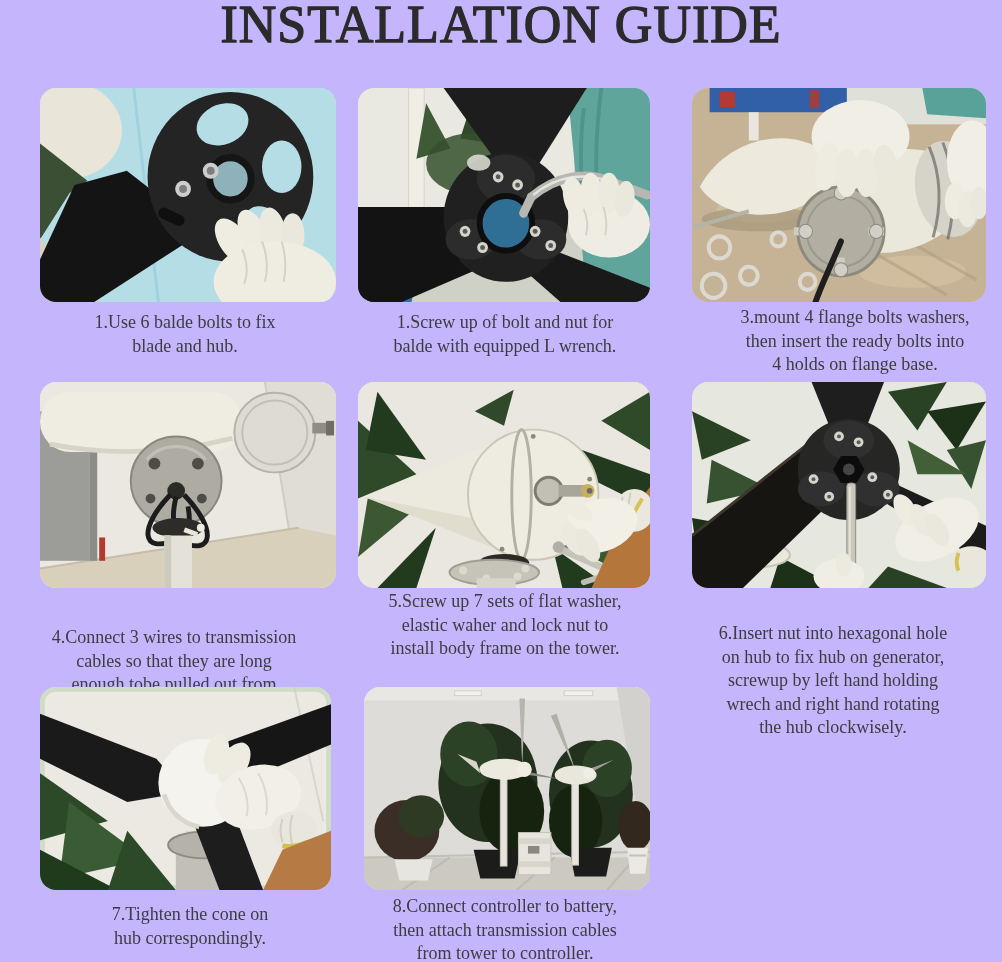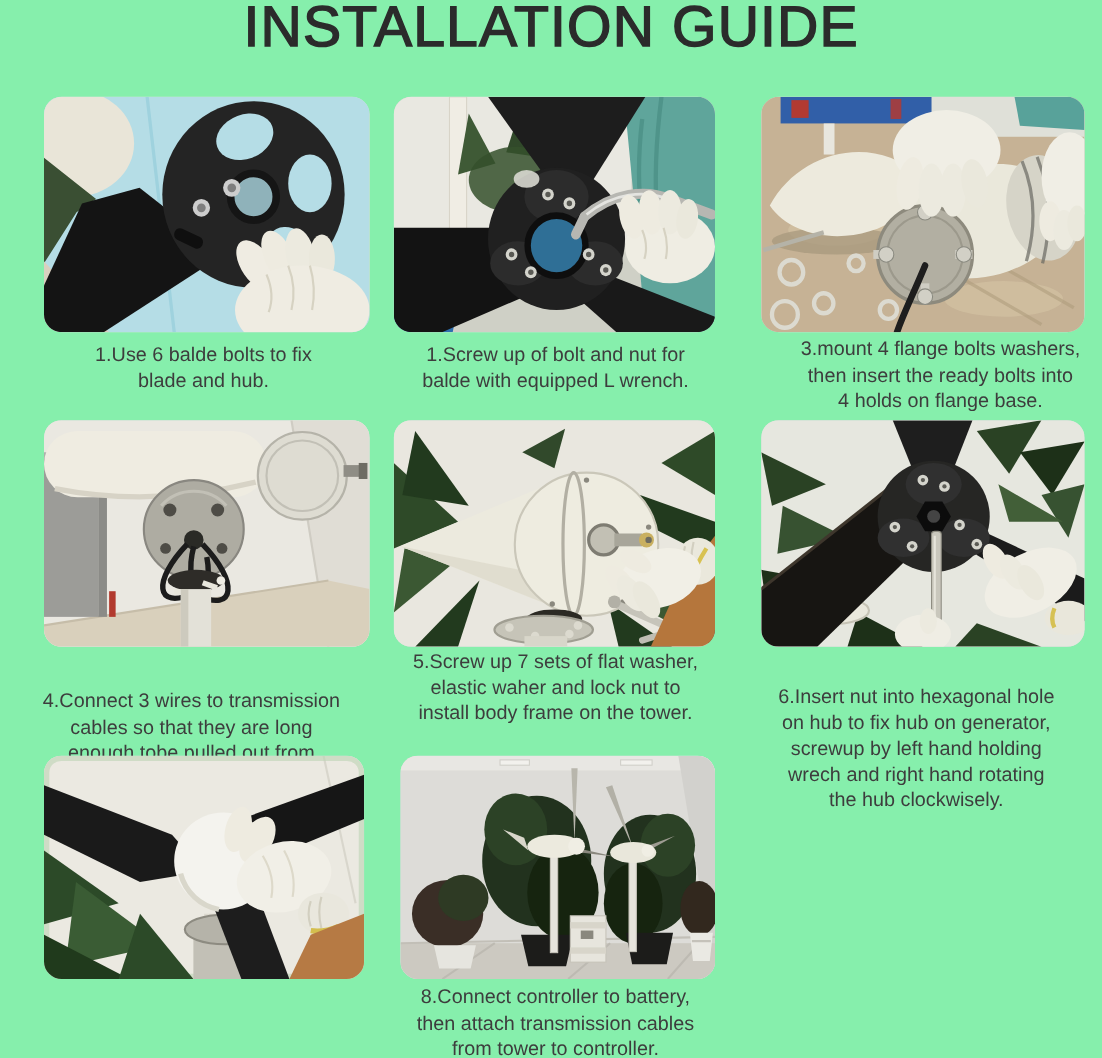--- a/index.html
+++ b/index.html
@@ -1,19 +1,19 @@
 <!DOCTYPE html>
 <html><head>
 <meta charset="utf-8">
 <style>
   * { box-sizing: border-box; }
   html,body { margin:0; padding:0; background:#ffffff; }
   .page {
-    position:relative; width:1002px; height:962px; background:#86efac;
-    font-family:Liberation Sans, sans-serif; overflow:hidden;
+    position:relative; width:1002px; height:962px; background:#c4b5fd;
+    font-family:Liberation Serif, serif; overflow:hidden;
   }
   .title {
     position:absolute; left:0; top:-6px; width:100%;
     text-align:center; font-size:52px; font-weight:400; letter-spacing:1px;
     color:#2b2b2b; -webkit-text-stroke:1.3px #2b2b2b; line-height:62px;
   }
   .photo {
     position:absolute; border-radius:16px; overflow:hidden; background:#ddd;
   }
   .photo svg { display:block; width:100%; height:100%; }
@@ -451,17 +451,19 @@
       </g>
       <g>
         <rect x="162" y="152" width="34" height="44" fill="#e7e5dd" stroke="#c5c2b8"></rect>
         <rect x="162" y="158" width="34" height="6" fill="#d8d5ca"></rect>
         <rect x="162" y="182" width="34" height="6" fill="#d8d5ca"></rect>
         <rect x="172" y="166" width="12" height="8" fill="#8a887e"></rect>
       </g>
     </svg>
   </div>
 
+  <div class="caption" style="left:35px; top:903px; width:310px;">7.Tighten the cone on
+hub correspondingly.</div>
   <div class="caption" style="left:328px; top:895px; width:354px;">8.Connect controller to battery,
 then attach transmission cables
 from tower to controller.</div>
 
 </div>
 
 </body></html>

